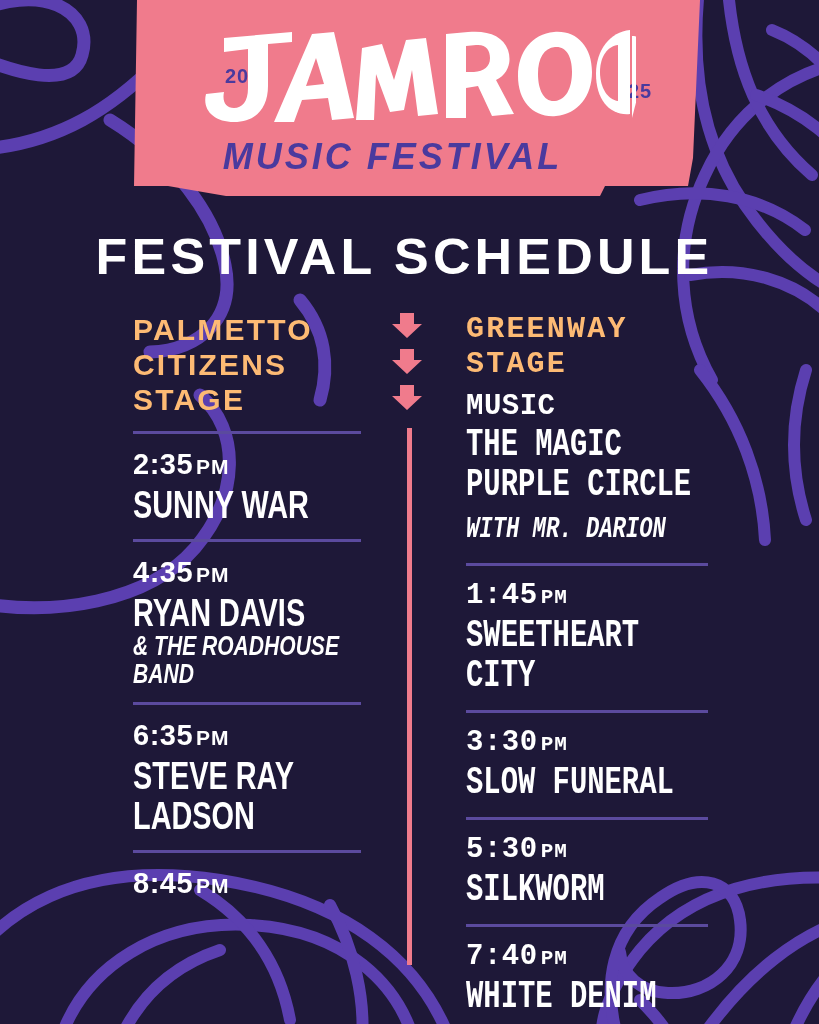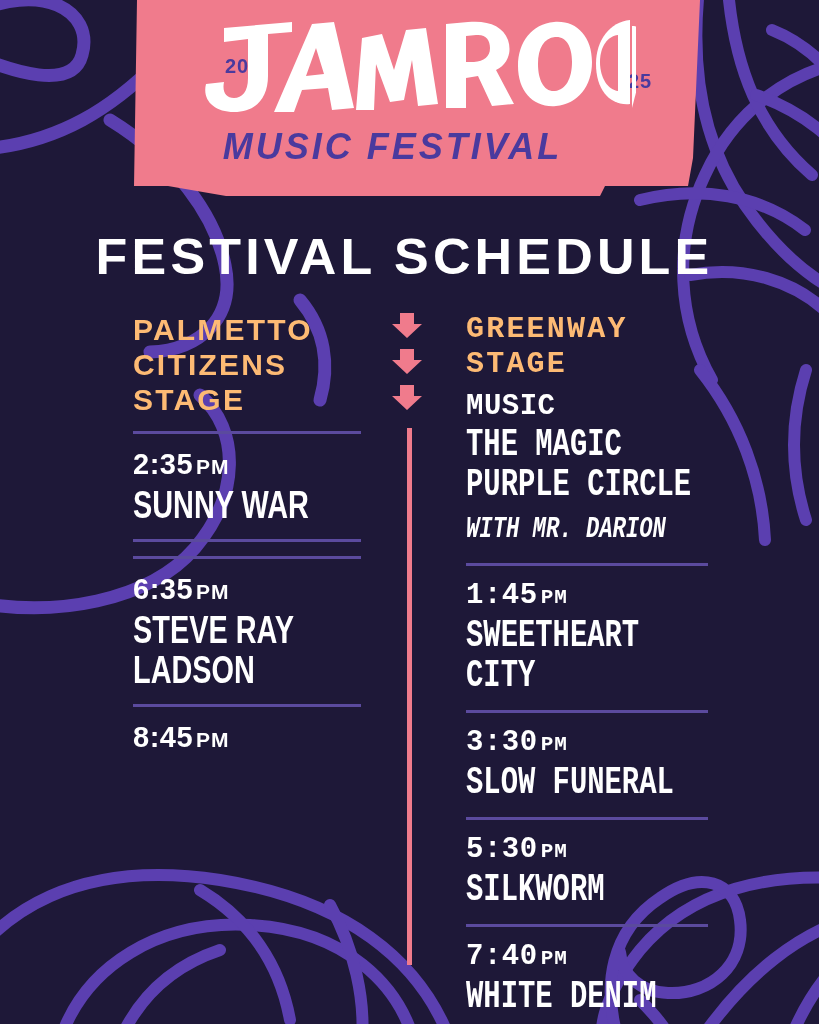--- a/index.html
+++ b/index.html
@@ -22,21 +22,21 @@
     pointer-events:none;
   }
   
   #banner{
     position:absolute;
     left:0;top:0;
     width:819px;height:215px;
   }
   .logo-wrap{
     position:absolute;
-    left:0;top:0;
+    left:0;top:10px;
     width:819px;height:215px;
   }
   .logo-year{
     position:absolute;
     font-weight:bold;
     font-size:20px;
     letter-spacing:1px;
     color:#4A3A9E;
   }
   #year-left{ left:225px; top:55px; }
@@ -262,20 +262,25 @@
 
   <div class="col" id="col-left">
     <div class="stage-head">PALMETTO CITIZENS STAGE</div>
     <div id="left-slots">
         <div class="rule"></div>
         <div class="slot">
           <div class="slot-time">2:35<span class="mer">PM</span></div>
           <div class="slot-band">SUNNY WAR</div>
         </div>
         <div class="rule"></div>
+        <div class="slot">
+          <div class="slot-time">4:35<span class="mer">PM</span></div>
+          <div class="slot-band">RYAN DAVIS</div>
+          <div class="slot-sub">&amp; THE ROADHOUSE BAND</div>
+        </div>
         <div class="rule"></div>
         <div class="slot">
           <div class="slot-time">6:35<span class="mer">PM</span></div>
           <div class="slot-band">STEVE RAY LADSON</div>
         </div>
         <div class="rule"></div>
         <div class="slot">
           <div class="slot-time">8:45<span class="mer">PM</span></div>
         </div>
       </div>

